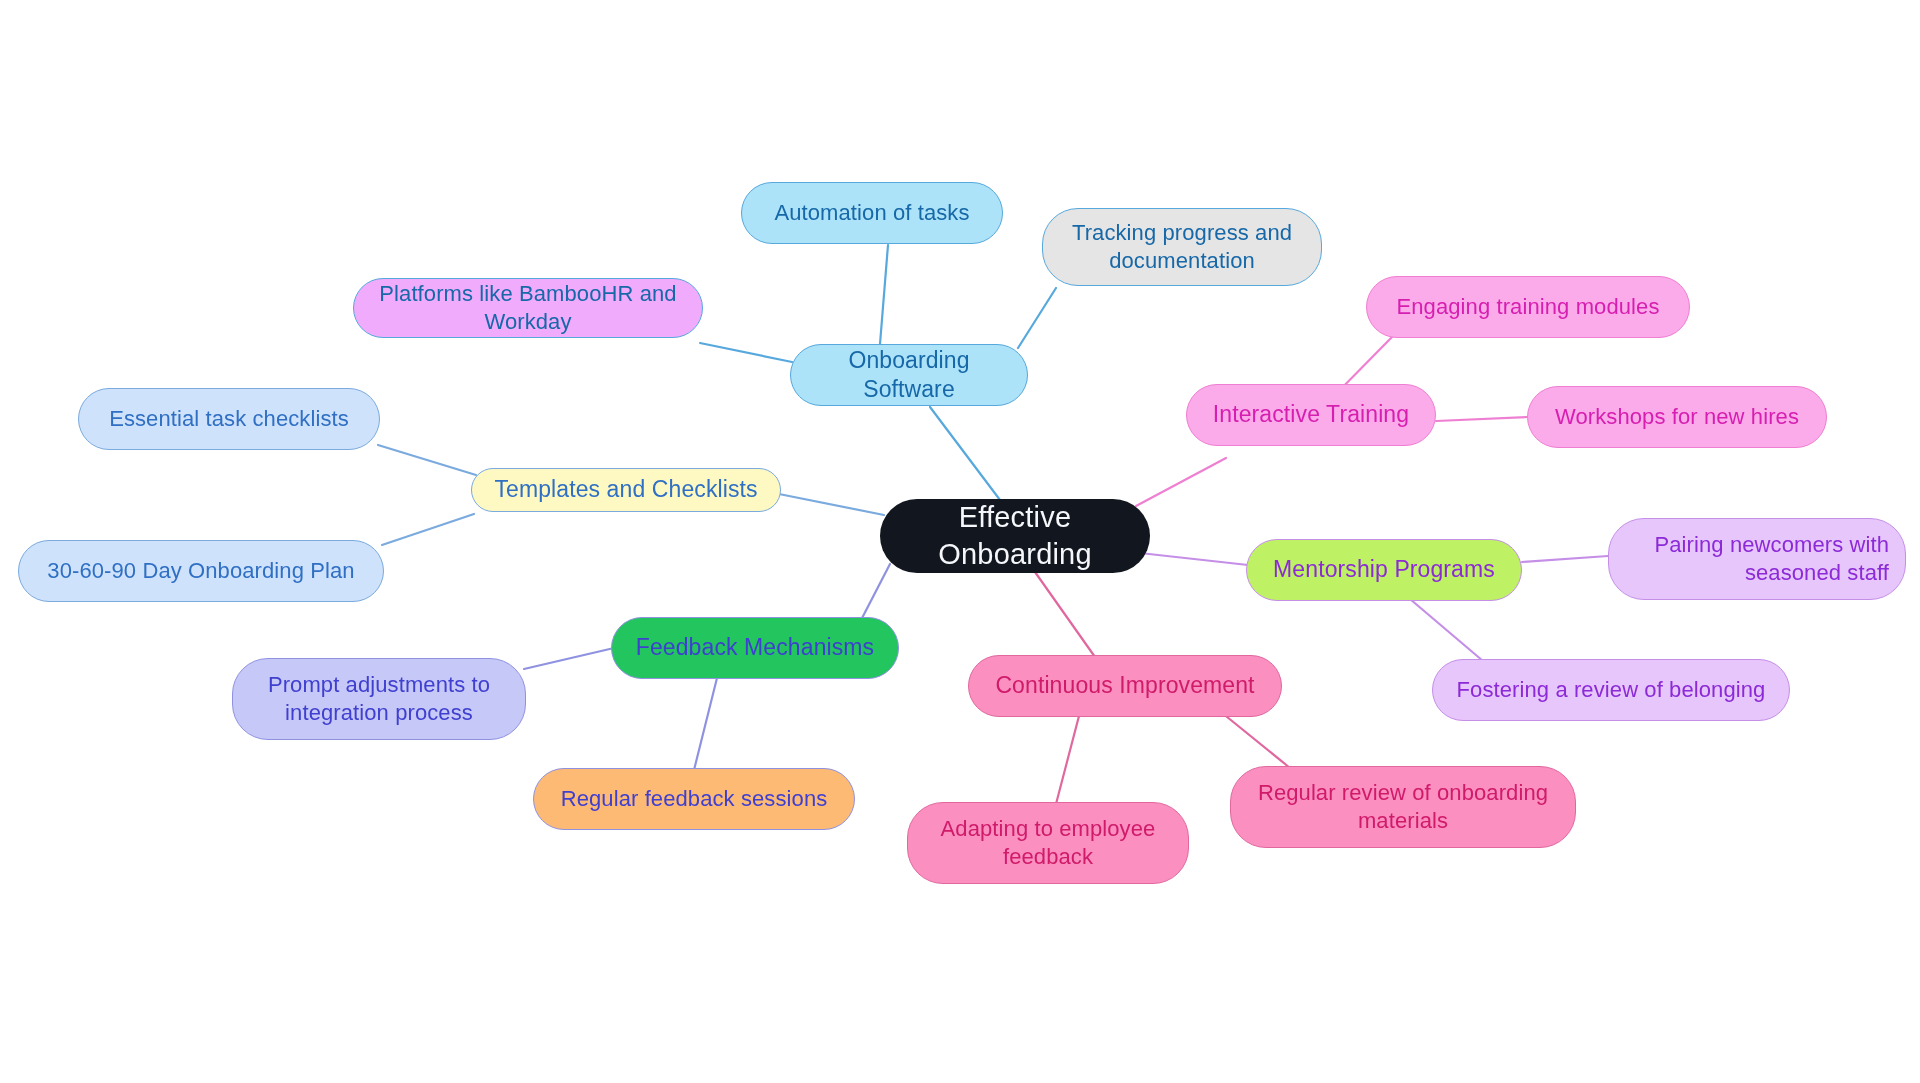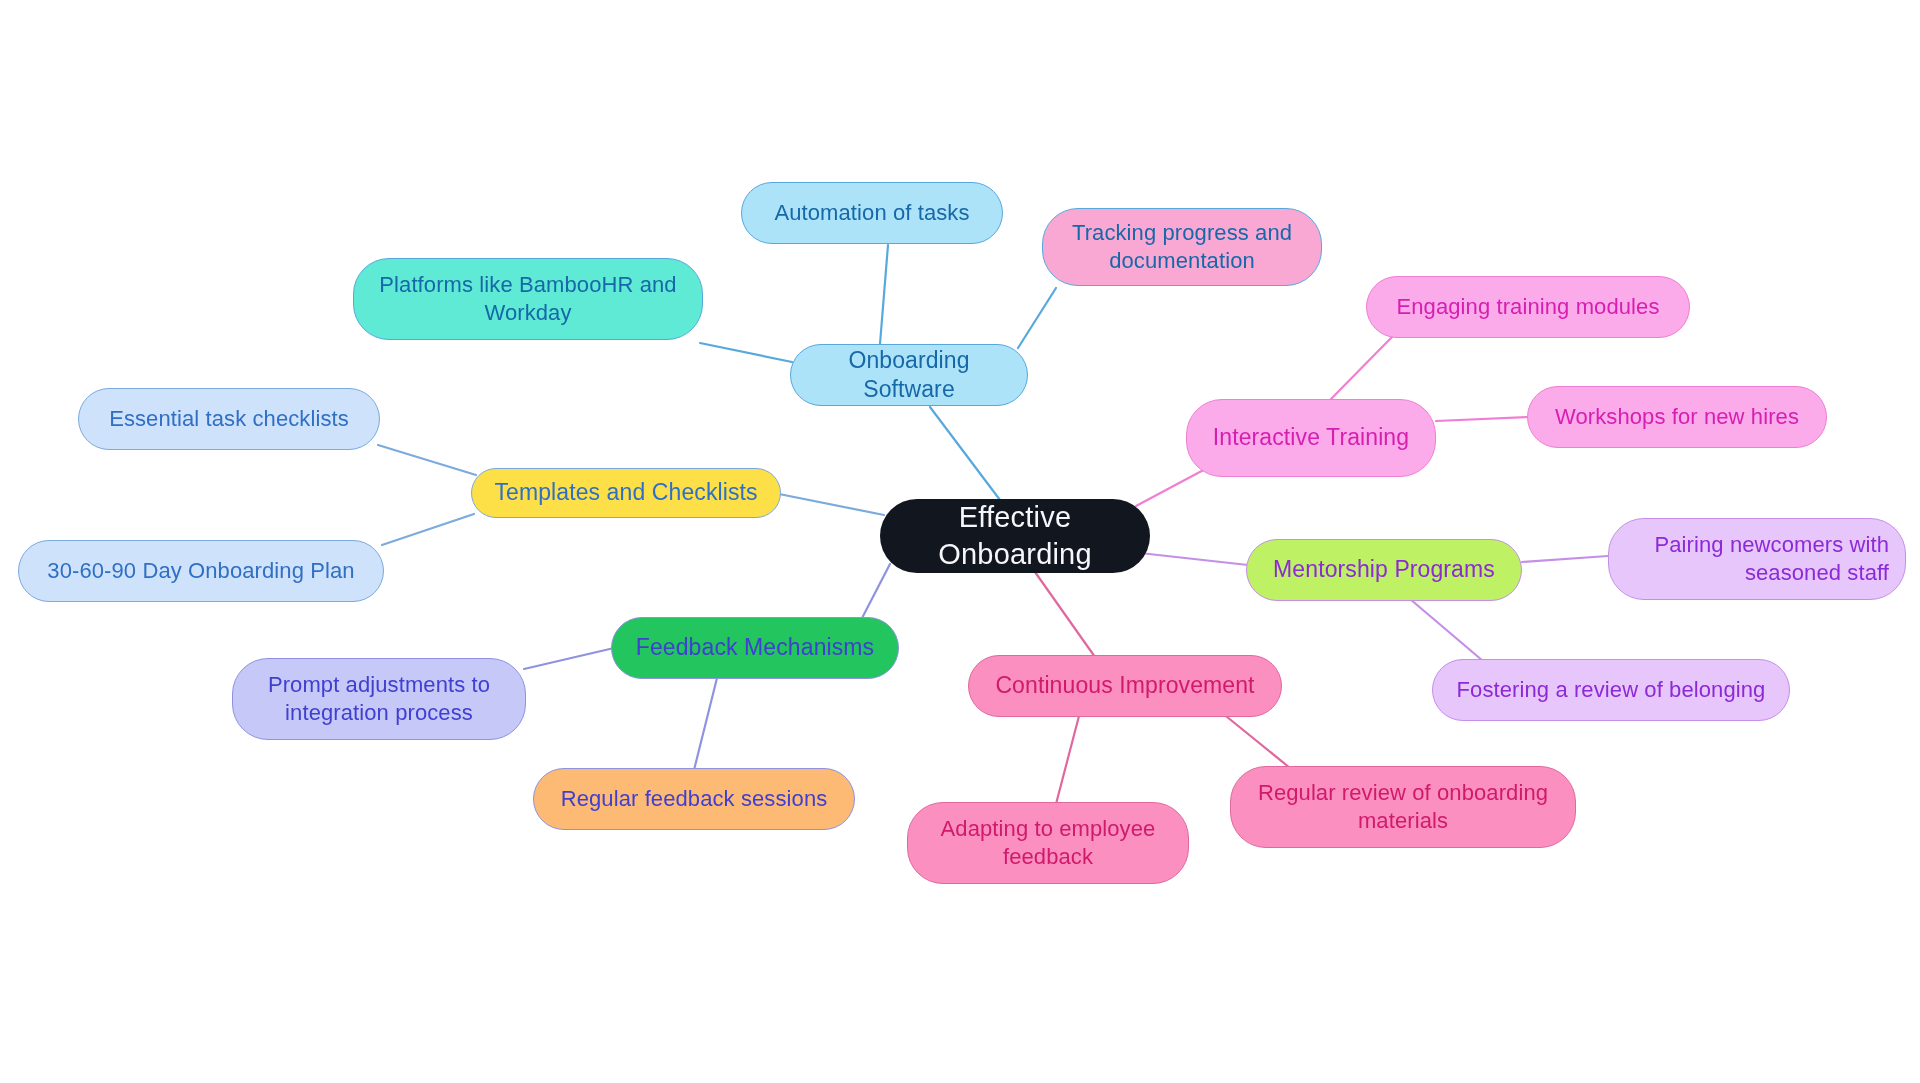--- a/index.html
+++ b/index.html
@@ -74,31 +74,31 @@
       <line x1="1330" y1="400" x2="1392" y2="337" stroke="#ef7fd2" stroke-width="2.2" stroke-linecap="round"></line>
       <line x1="1436" y1="421" x2="1527" y2="417" stroke="#ef7fd2" stroke-width="2.2" stroke-linecap="round"></line>
       <line x1="1140" y1="553" x2="1248" y2="565" stroke="#c58fe8" stroke-width="2.2" stroke-linecap="round"></line>
       <line x1="1522" y1="562" x2="1608" y2="556" stroke="#c58fe8" stroke-width="2.2" stroke-linecap="round"></line>
       <line x1="1410" y1="599" x2="1483" y2="661" stroke="#c58fe8" stroke-width="2.2" stroke-linecap="round"></line>
     </svg>
   <div id="node-layer">
       <div class="node root" style="left: 880px; top: 499px; width: 270px; height: 74px; background: rgb(17, 22, 31); border-color: rgb(17, 22, 31); color: rgb(245, 247, 250);">Effective Onboarding</div>
       <div class="node branch" style="left: 790px; top: 344px; width: 238px; height: 62px; background: rgb(173, 227, 248); border-color: rgb(86, 168, 221); color: rgb(22, 104, 168);">Onboarding Software</div>
       <div class="node leaf" style="left: 741px; top: 182px; width: 262px; height: 62px; background: rgb(173, 227, 248); border-color: rgb(86, 168, 221); color: rgb(22, 104, 168);">Automation of tasks</div>
-      <div class="node leaf" style="left: 1042px; top: 208px; width: 280px; height: 78px; background: #f9a8d4; border-color: rgb(86, 168, 221); color: rgb(22, 104, 168);">Tracking progress and documentation</div>
-      <div class="node leaf" style="left: 353px; top: 258px; width: 350px; height: 82px; background: #5eead4; border-color: rgb(86, 168, 221); color: rgb(22, 104, 168);">Platforms like BambooHR and Workday</div>
-      <div class="node branch" style="left: 471px; top: 468px; width: 310px; height: 50px; background: #fde047; border-color: rgb(122, 170, 222); color: rgb(47, 111, 196);">Templates and Checklists</div>
+      <div class="node leaf" style="left: 1042px; top: 208px; width: 280px; height: 78px; background: #e5e5e5; border-color: rgb(86, 168, 221); color: rgb(22, 104, 168);">Tracking progress and documentation</div>
+      <div class="node leaf" style="left: 353px; top: 278px; width: 350px; height: 60px; background: #f0abfc; border-color: rgb(86, 168, 221); color: rgb(22, 104, 168);">Platforms like BambooHR and Workday</div>
+      <div class="node branch" style="left: 471px; top: 468px; width: 310px; height: 44px; background: #fef9c3; border-color: rgb(122, 170, 222); color: rgb(47, 111, 196);">Templates and Checklists</div>
       <div class="node leaf" style="left: 78px; top: 388px; width: 302px; height: 62px; background: rgb(207, 226, 251); border-color: rgb(122, 170, 222); color: rgb(47, 111, 196);">Essential task checklists</div>
       <div class="node leaf" style="left: 18px; top: 540px; width: 366px; height: 62px; background: rgb(207, 226, 251); border-color: rgb(122, 170, 222); color: rgb(47, 111, 196);">30-60-90 Day Onboarding Plan</div>
       <div class="node branch" style="left: 611px; top: 617px; width: 288px; height: 62px; background: #22c55e; border-color: rgb(143, 146, 224); color: rgb(63, 63, 208);">Feedback Mechanisms</div>
       <div class="node leaf" style="left: 232px; top: 658px; width: 294px; height: 82px; background: rgb(198, 200, 247); border-color: rgb(143, 146, 224); color: rgb(63, 63, 208);">Prompt adjustments to integration process</div>
       <div class="node leaf" style="left: 533px; top: 768px; width: 322px; height: 62px; background: #fdba74; border-color: rgb(143, 146, 224); color: rgb(63, 63, 208);">Regular feedback sessions</div>
       <div class="node branch" style="left: 968px; top: 655px; width: 314px; height: 62px; background: rgb(251, 143, 192); border-color: rgb(224, 104, 159); color: rgb(208, 26, 106);">Continuous Improvement</div>
       <div class="node leaf" style="left: 907px; top: 802px; width: 282px; height: 82px; background: rgb(251, 143, 192); border-color: rgb(224, 104, 159); color: rgb(208, 26, 106);">Adapting to employee feedback</div>
       <div class="node leaf" style="left: 1230px; top: 766px; width: 346px; height: 82px; background: rgb(251, 143, 192); border-color: rgb(224, 104, 159); color: rgb(208, 26, 106);">Regular review of onboarding materials</div>
-      <div class="node branch" style="left: 1186px; top: 399px; width: 250px; height: 78px; background: rgb(251, 170, 234); border-color: rgb(239, 127, 210); color: rgb(214, 31, 176);">Interactive Training</div>
+      <div class="node branch" style="left: 1186px; top: 384px; width: 250px; height: 62px; background: rgb(251, 170, 234); border-color: rgb(239, 127, 210); color: rgb(214, 31, 176);">Interactive Training</div>
       <div class="node leaf" style="left: 1366px; top: 276px; width: 324px; height: 62px; background: rgb(251, 170, 234); border-color: rgb(239, 127, 210); color: rgb(214, 31, 176);">Engaging training modules</div>
       <div class="node leaf" style="left: 1527px; top: 386px; width: 300px; height: 62px; background: rgb(251, 170, 234); border-color: rgb(239, 127, 210); color: rgb(214, 31, 176);">Workshops for new hires</div>
       <div class="node branch" style="left: 1246px; top: 539px; width: 276px; height: 62px; background: #bef264; border-color: rgb(197, 143, 232); color: rgb(139, 42, 214);">Mentorship Programs</div>
       <div class="node leaf" style="left: 1608px; top: 518px; width: 298px; height: 82px; background: rgb(231, 198, 251); border-color: rgb(197, 143, 232); color: rgb(139, 42, 214); text-align: right;">Pairing newcomers with seasoned staff</div>
       <div class="node leaf" style="left: 1432px; top: 659px; width: 358px; height: 62px; background: rgb(231, 198, 251); border-color: rgb(197, 143, 232); color: rgb(139, 42, 214);">Fostering a review of belonging</div>
     </div>
 </div>
 
 </body></html>

